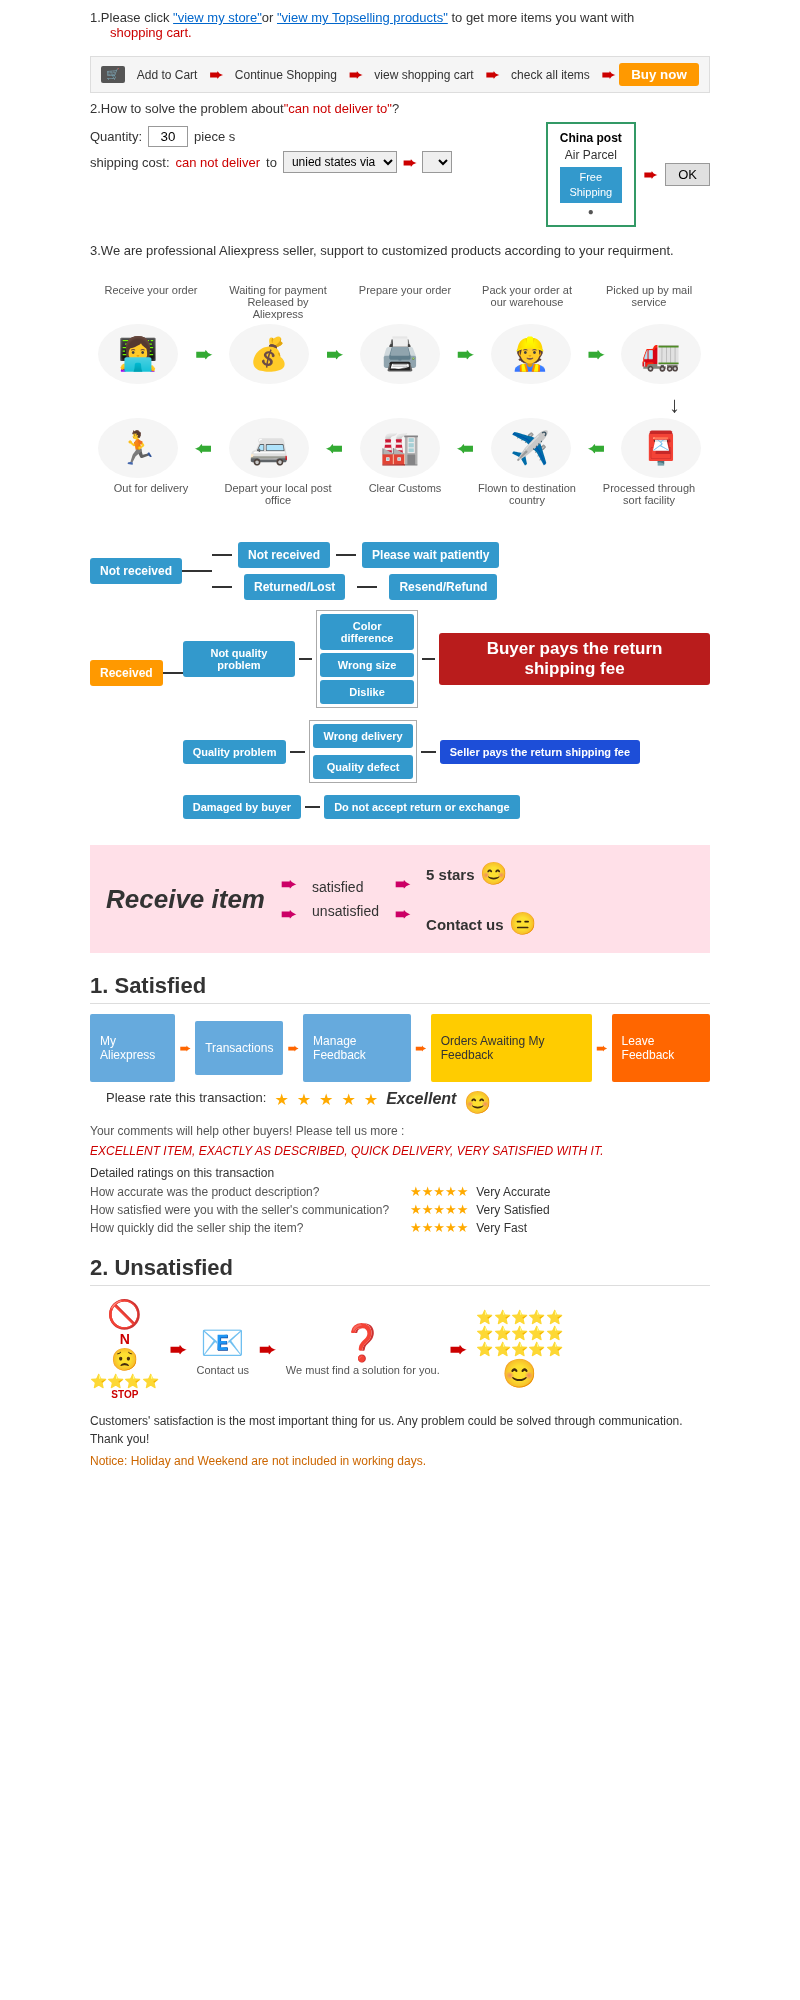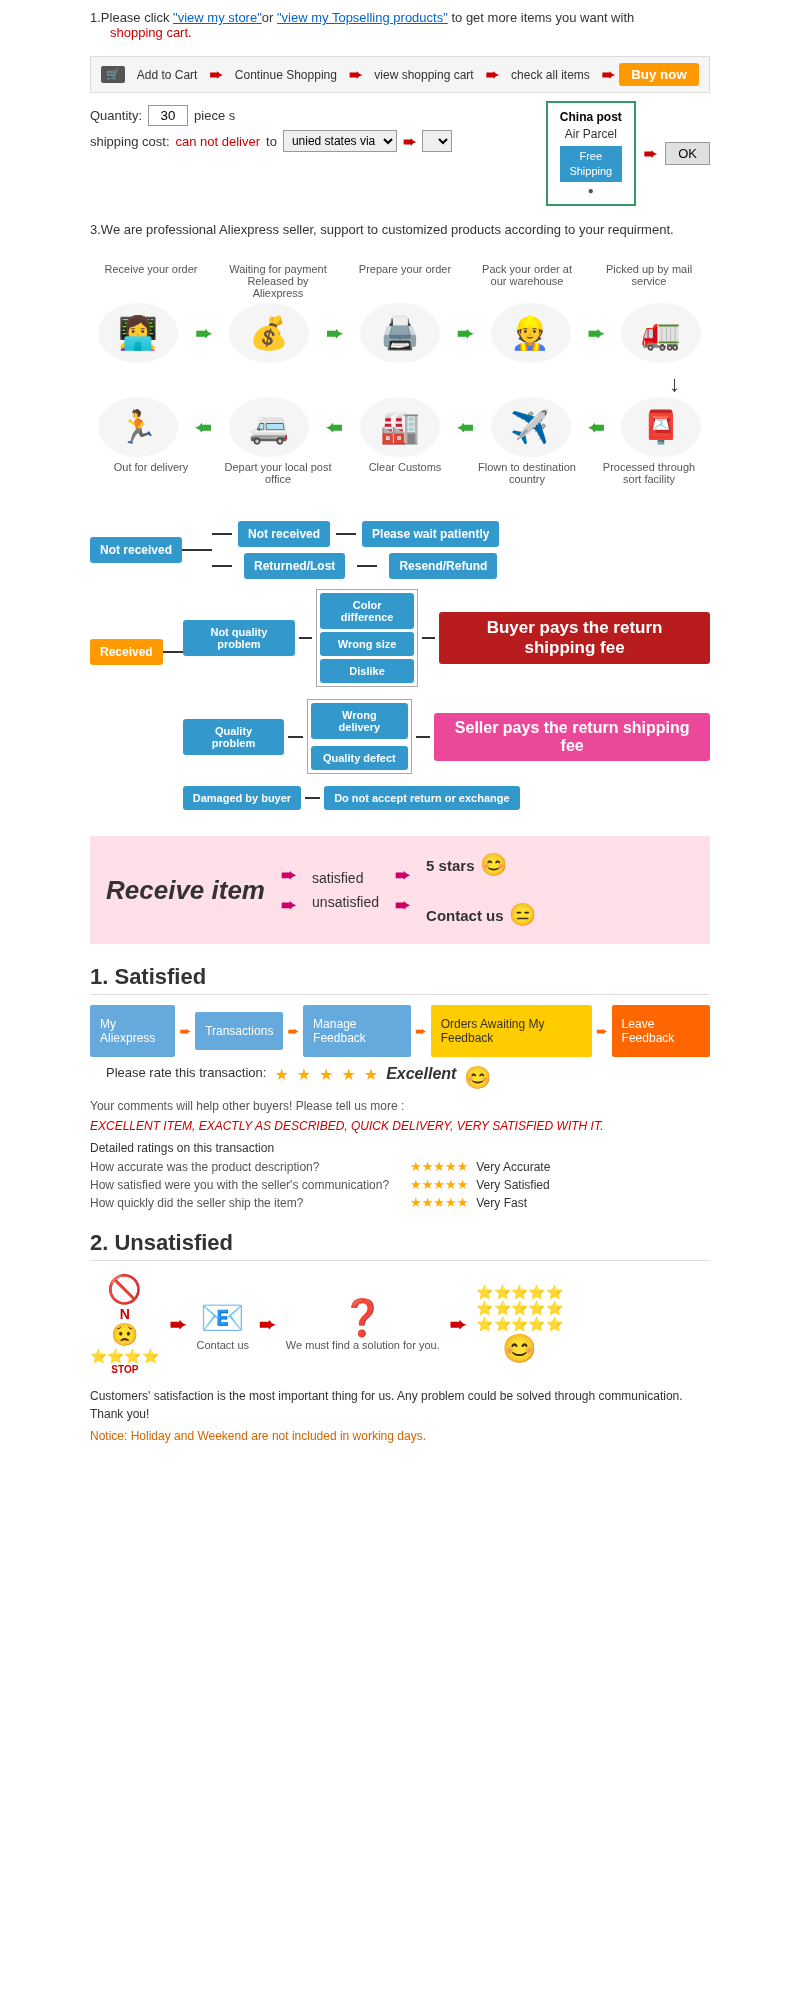--- a/index.html
+++ b/index.html
@@ -156,21 +156,21 @@
     
     .feedback-bar {
       display: flex;
       align-items: center;
       gap: 4px;
       margin: 8px 0;
     }
     .fb-step {
       background: #66aadd;
       color: #fff;
-      padding: 12px 10px;
+      padding: 20px 10px;
       font-size: 12px;
       border-radius: 2px;
     }
     .fb-step.highlight {
       background: #ffcc00;
       color: #333;
     }
     .fb-step.last {
       background: #ff6600;
       color: #fff;
@@ -251,20 +251,23 @@
   <span class="cart-step">Continue Shopping</span>
   <span class="arrow-red">➨</span>
   <span class="cart-step">view shopping cart</span>
   <span class="arrow-red">➨</span>
   <span class="cart-step">check all items</span>
   <span class="arrow-red">➨</span>
   <button class="buy-now-btn">Buy now</button>
 </div>
 
 <div class="section">
+  <p>
+    <span>2.How to solve the problem about</span><span class="red">"can not deliver to"</span><span>?</span>
+  </p>
 
   <div style="display:flex; align-items:flex-start; gap:20px; margin-top:6px;">
 
     <div style="flex:1;">
       <div class="shipping-row">
         <span>Quantity:</span>
         <input class="qty-input" type="text" value="30" style="">
         <span>piece s</span>
       </div>
       <div class="shipping-row">
@@ -410,21 +413,21 @@
       </div>
 
       <div style="display:flex; align-items:center; gap:4px;">
         <span class="box-blue" style="min-width:80px; font-size:11px; background:#3399cc;">Quality problem</span>
         <span style="display:inline-block; width:15px; height:2px; background:#333;"></span>
         <div style="display:flex; flex-direction:column; gap:7px; border:1px solid #aaa; padding:3px;">
           <span class="box-blue" style="font-size:11px; background:#3399cc;">Wrong delivery</span>
           <span class="box-blue" style="font-size:11px; background:#3399cc;">Quality defect</span>
         </div>
         <span style="display:inline-block; width:15px; height:2px; background:#333;"></span>
-        <span class="box-blue" style="font-size:16px; min-width:90px; background:#ec4899;">Seller pays the return shipping fee</span>
+        <span class="box-blue" style="font-size:11px; min-width:90px; background:#1d4ed8;">Seller pays the return shipping fee</span>
       </div>
 
       <div style="display:flex; align-items:center; gap:4px;">
         <span class="box-blue" style="min-width:80px; font-size:11px; background:#3399cc;">Damaged by buyer</span>
         <span style="display:inline-block; width:15px; height:2px; background:#333;"></span>
         <span class="box-blue" style="font-size:11px; min-width:120px; background:#3399cc;">Do not accept return or exchange</span>
       </div>
     </div>
   </div>
 </div>

